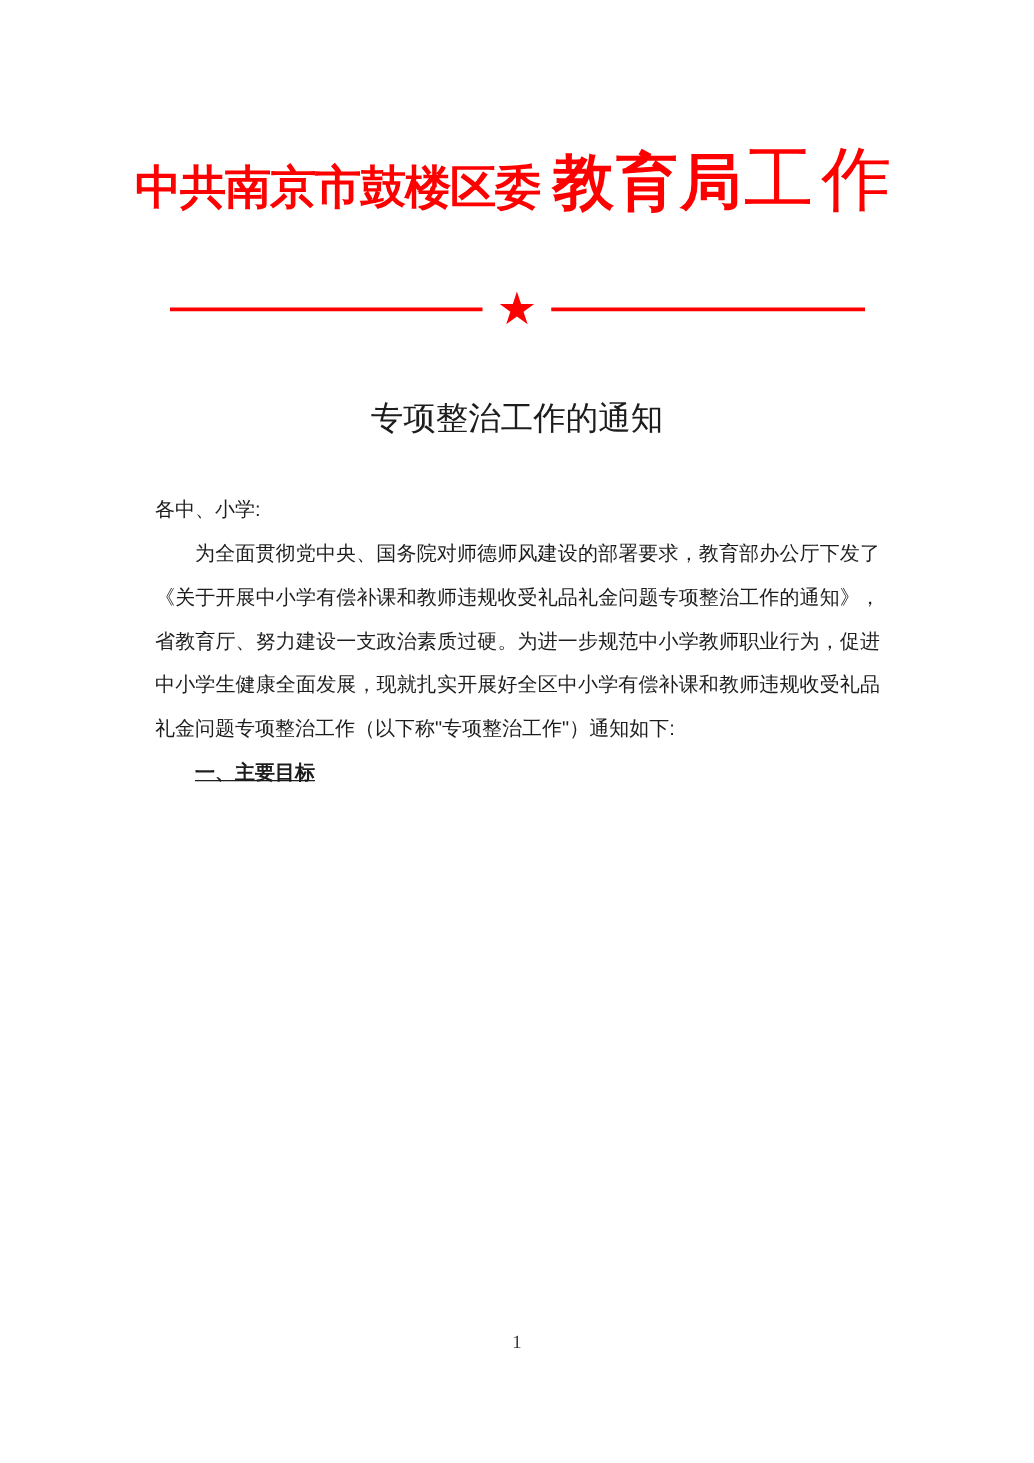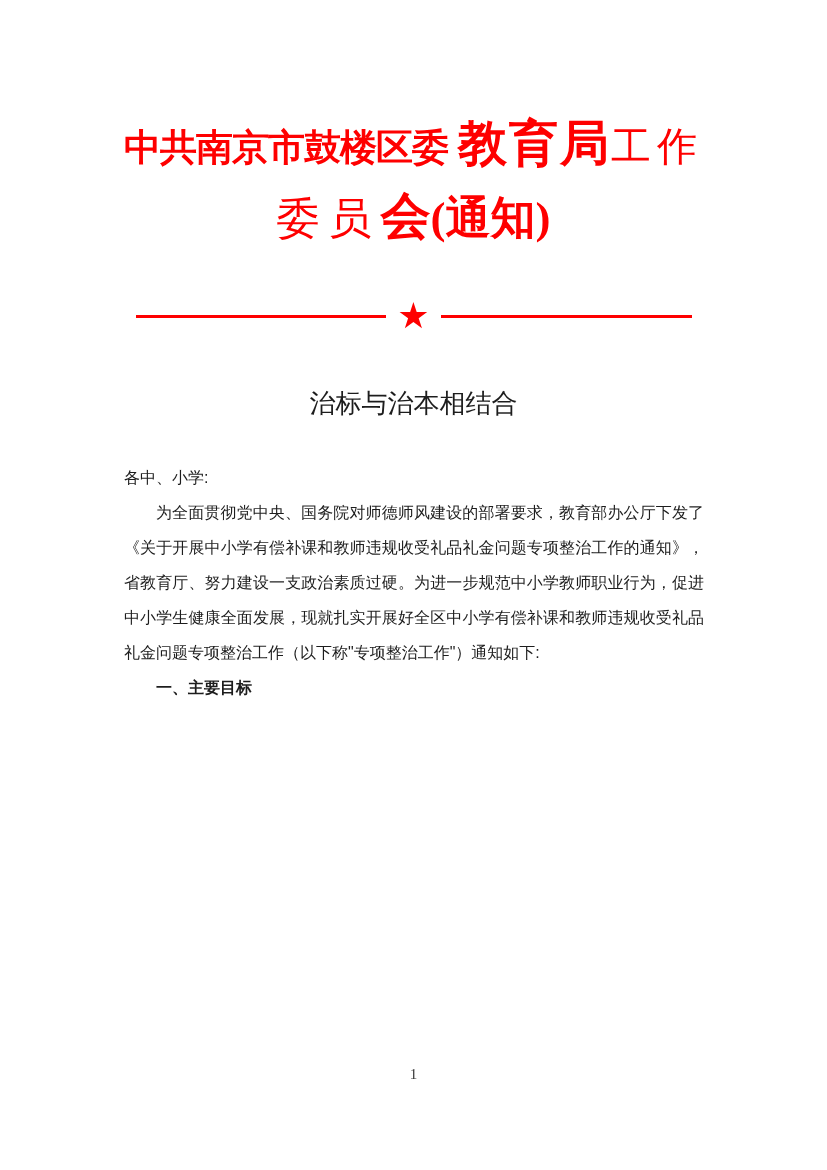--- a/index.html
+++ b/index.html
@@ -26,23 +26,24 @@
   .lh-committee {
     font-size: 37px;
     font-weight: 600;
     letter-spacing: -1px;
   }
   .lh-bureau {
     font-size: 49px;
     font-weight: 900;
     margin-left: 10px;
     letter-spacing: 2px;
+    font-family: Liberation Serif, serif;
   }
   .lh-work {
-    font-size: 40px;
+    font-size: 56px;
     font-weight: 500;
     letter-spacing: 6px;
   }
   .lh-weiyuan {
     font-family: "Liberation Serif", "DejaVu Serif", serif;
     font-size: 43px;
     font-weight: 500;
     letter-spacing: 9px;
   }
   .lh-hui {
@@ -92,52 +93,51 @@
     line-height: 35px;
     color: #1d1d1d;
   }
   .para {
     margin: 0;
     text-align: justify;
     text-align-last: left;
     text-justify: inter-ideograph;
   }
   .indent { text-indent: 2em; }
-  .heading { font-weight: 700; text-indent: 2em; }
+  .heading { font-weight: 700; text-indent: 2em; text-decoration: underline; }
 
   
   .page-footer {
     position: absolute;
     top: 1066px;
     left: 0;
     width: 100%;
     text-align: center;
     font-family: "Liberation Serif", "DejaVu Serif", serif;
     font-size: 15px;
     color: #3a3a3a;
   }
 </style>
 </head>
 <body>
 
 <div class="page">
 
   <div class="letterhead">
     <div class="lh-line1"><span class="lh-committee">中共南京市鼓楼区委</span><span class="lh-bureau">教育局</span><span class="lh-work">工作</span></div>
-    <div class="lh-line2"><span class="lh-weiyuan">委员</span><span class="lh-hui">会</span><span class="lh-notice">(通知)</span></div>
   </div>
 
   <div class="divider">
     <div class="rule"></div>
     <span class="star">★</span>
     <div class="rule"></div>
   </div>
 
   <div class="doc-title">
-    <div>治标与治本相结合</div>
+    <div>专项整治工作的通知</div>
   </div>
 
   <div class="body-text">
     <p class="para">各中、小学:</p>
     <p class="para indent">为全面贯彻党中央、国务院对师德师风建设的部署要求，教育部办公厅下发了《关于开展中小学有偿补课和教师违规收受礼品礼金问题专项整治工作的通知》，省教育厅、努力建设一支政治素质过硬。为进一步规范中小学教师职业行为，促进中小学生健康全面发展，现就扎实开展好全区中小学有偿补课和教师违规收受礼品礼金问题专项整治工作（以下称"专项整治工作"）通知如下:</p>
     <p class="para heading">一、主要目标</p>
   </div>
 
   <div class="page-footer">1</div>
 

